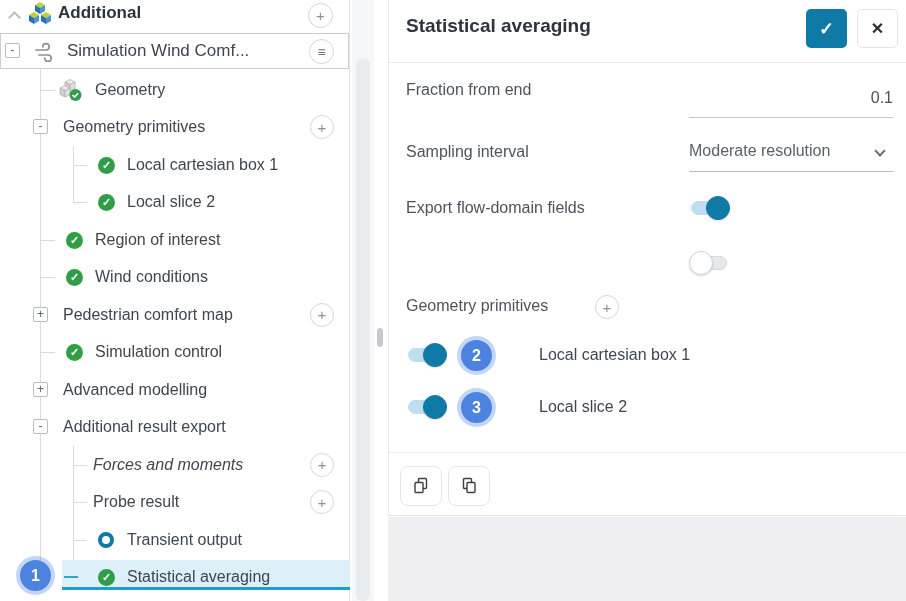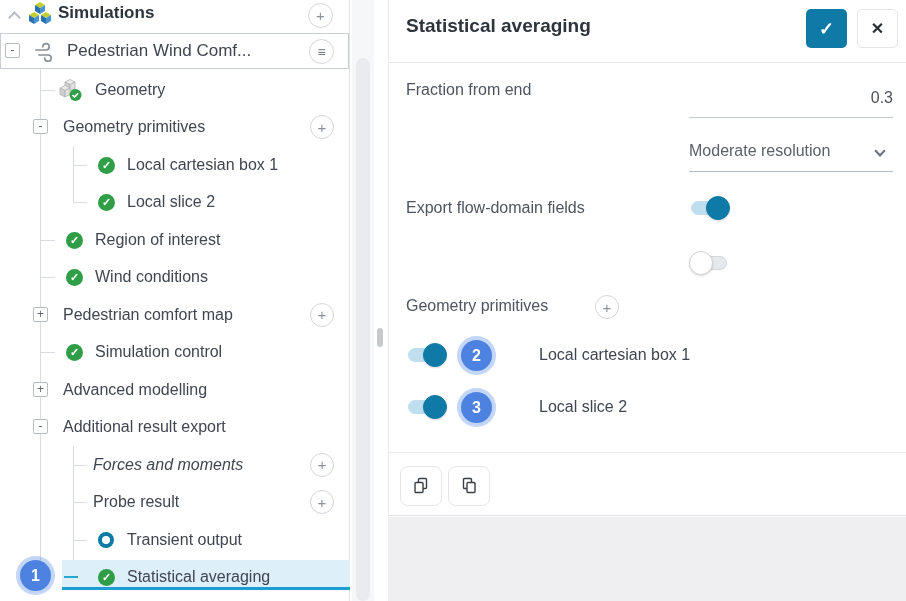--- a/index.html
+++ b/index.html
@@ -130,35 +130,35 @@
             <path d="M0 3 L5 0 L10 3 L5 6 Z" fill="#c3cf2e"></path>
             <path d="M0 3 L5 6 L5 12 L0 9 Z" fill="#2a6fb0"></path>
             <path d="M10 3 L5 6 L5 12 L10 9 Z" fill="#4b93d1"></path>
           </g>
             </defs>
           <use href="#cube" x="8" y="0"></use>
           <use href="#cube" x="2" y="10"></use>
           <use href="#cube" x="14" y="10"></use>
         </svg>
       </span>
-      <span class="hlabel">Simulations</span>
+      <span class="hlabel">Additional</span>
       <span class="circle-btn">
         <span class="plus-g">+</span>
       </span>
     </div>
 
     <div class="prow">
       <span class="expander">-</span>
       <span class="wind-wrap">
         <svg width="24" height="20" viewBox="0 0 24 20" fill="none" stroke="#8a9097" stroke-width="1.7" stroke-linecap="round">
           <path d="M2 8 h10 a3.2 3.2 0 1 0 -3.2 -3.2"></path>
           <path d="M5 13 h9 a3.2 3.2 0 1 1 -3.2 3.2"></path>
         </svg>
       </span>
-      <span class="plabel">Pedestrian Wind Comf...</span>
+      <span class="plabel">Simulation Wind Comf...</span>
       <span class="circle-btn">
         <span class="menu-g">≡</span>
       </span>
     </div>
 
     <div id="tree-rows">
         <div class="trow d2 v-icon" style="top: 71px;">
           <span class="dash"></span>
           <span class="geo-wrap"><svg width="24" height="24" viewBox="0 0 24 24">
               <path d="M6 4 L11 1.5 L16 4 L11 6.5 Z" fill="#ededed" stroke="#b2b2b2" stroke-width="0.8"></path>
@@ -269,23 +269,24 @@
     <div class="panel-title">Statistical averaging</div>
     <button class="apply-btn">
       <span>✓</span>
     </button>
     <button class="close-btn">
       <span>✕</span>
     </button>
     <div class="hdiv" style="top:62px"></div>
 
     <div class="flabel" style="top:81px">Fraction from end</div>
-    <div class="num-value">0.3</div>
+    <div class="num-value">0.1</div>
     <div class="underline" style="top:117px"></div>
 
+    <div class="flabel" style="top:143px">Sampling interval</div>
     <div class="sel-value">Moderate resolution</div>
     <span class="sel-chev"></span>
     <div class="underline" style="top:171px; background:#b4bec6"></div>
 
     <div class="flabel" style="top:199px">Export flow-domain fields</div>
     <span class="toggle" style="left:302px; top:195px" data-state="on">
       <span class="track"></span>
       <span class="knob"></span>
     </span>
 

